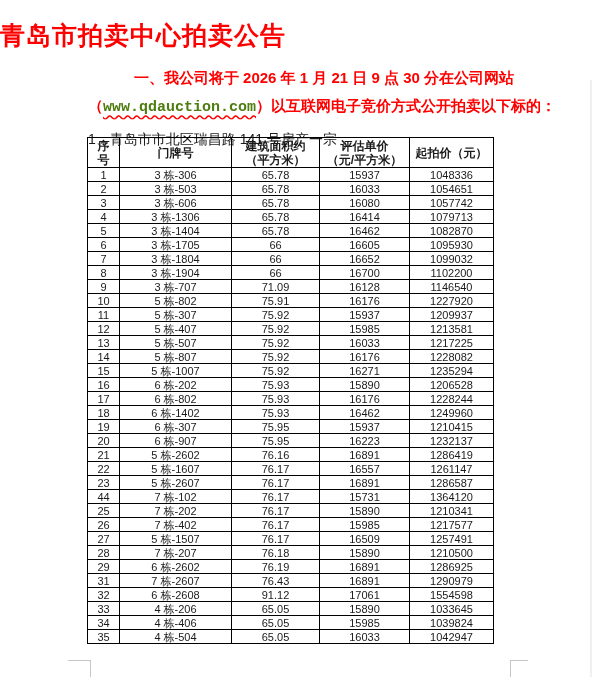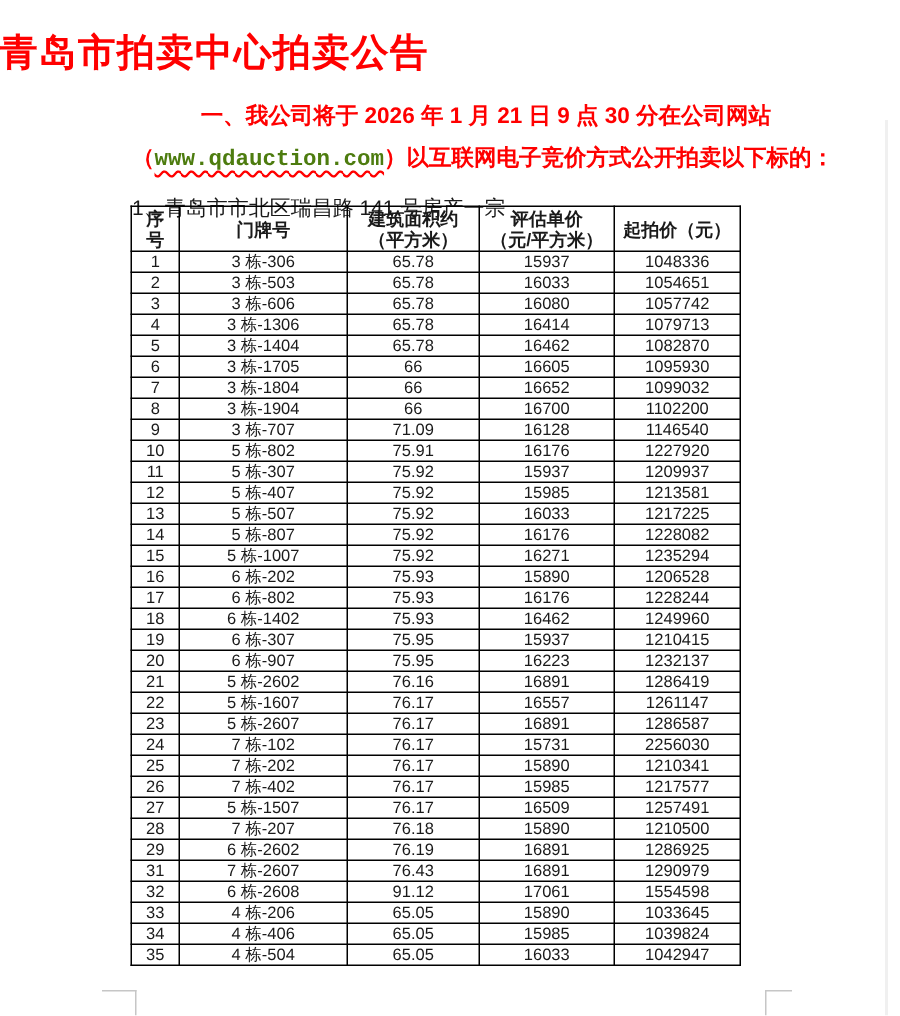--- a/index.html
+++ b/index.html
@@ -317,25 +317,25 @@
 
   <tr>
     <td>23</td>
     <td>5 栋-2607</td>
     <td>76.17</td>
     <td>16891</td>
     <td>1286587</td>
   </tr>
 
   <tr>
-    <td>24</td>
+    <td>44</td>
     <td>7 栋-102</td>
     <td>76.17</td>
     <td>15731</td>
-    <td>2256030</td>
+    <td>1364120</td>
   </tr>
 
   <tr>
     <td>25</td>
     <td>7 栋-202</td>
     <td>76.17</td>
     <td>15890</td>
     <td>1210341</td>
   </tr>
 

